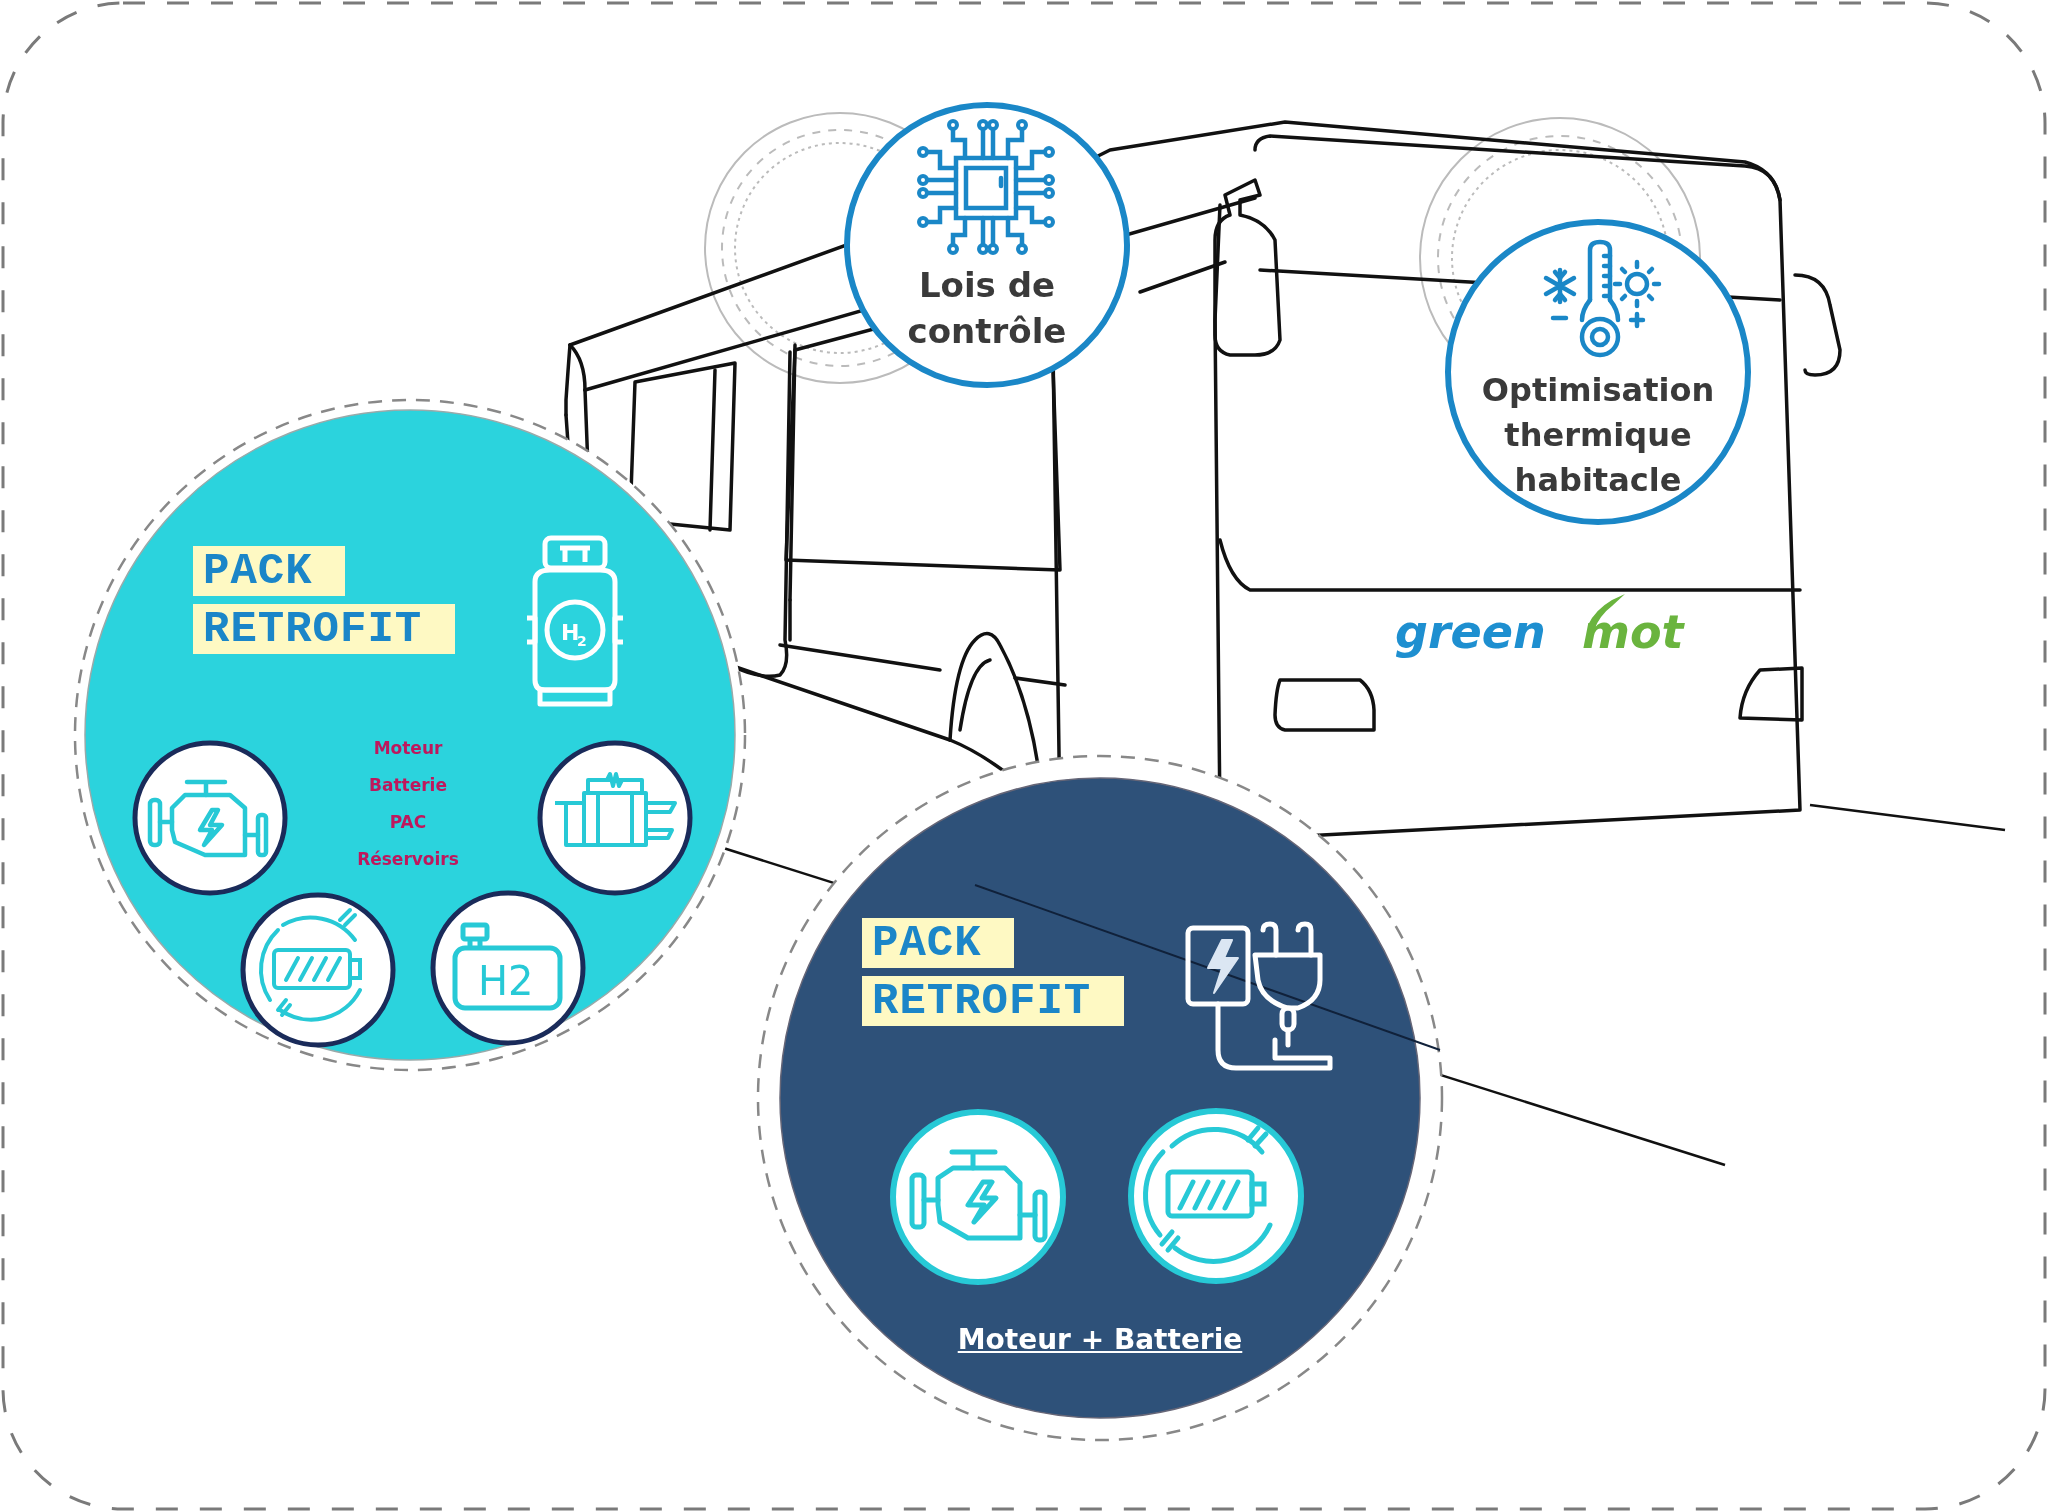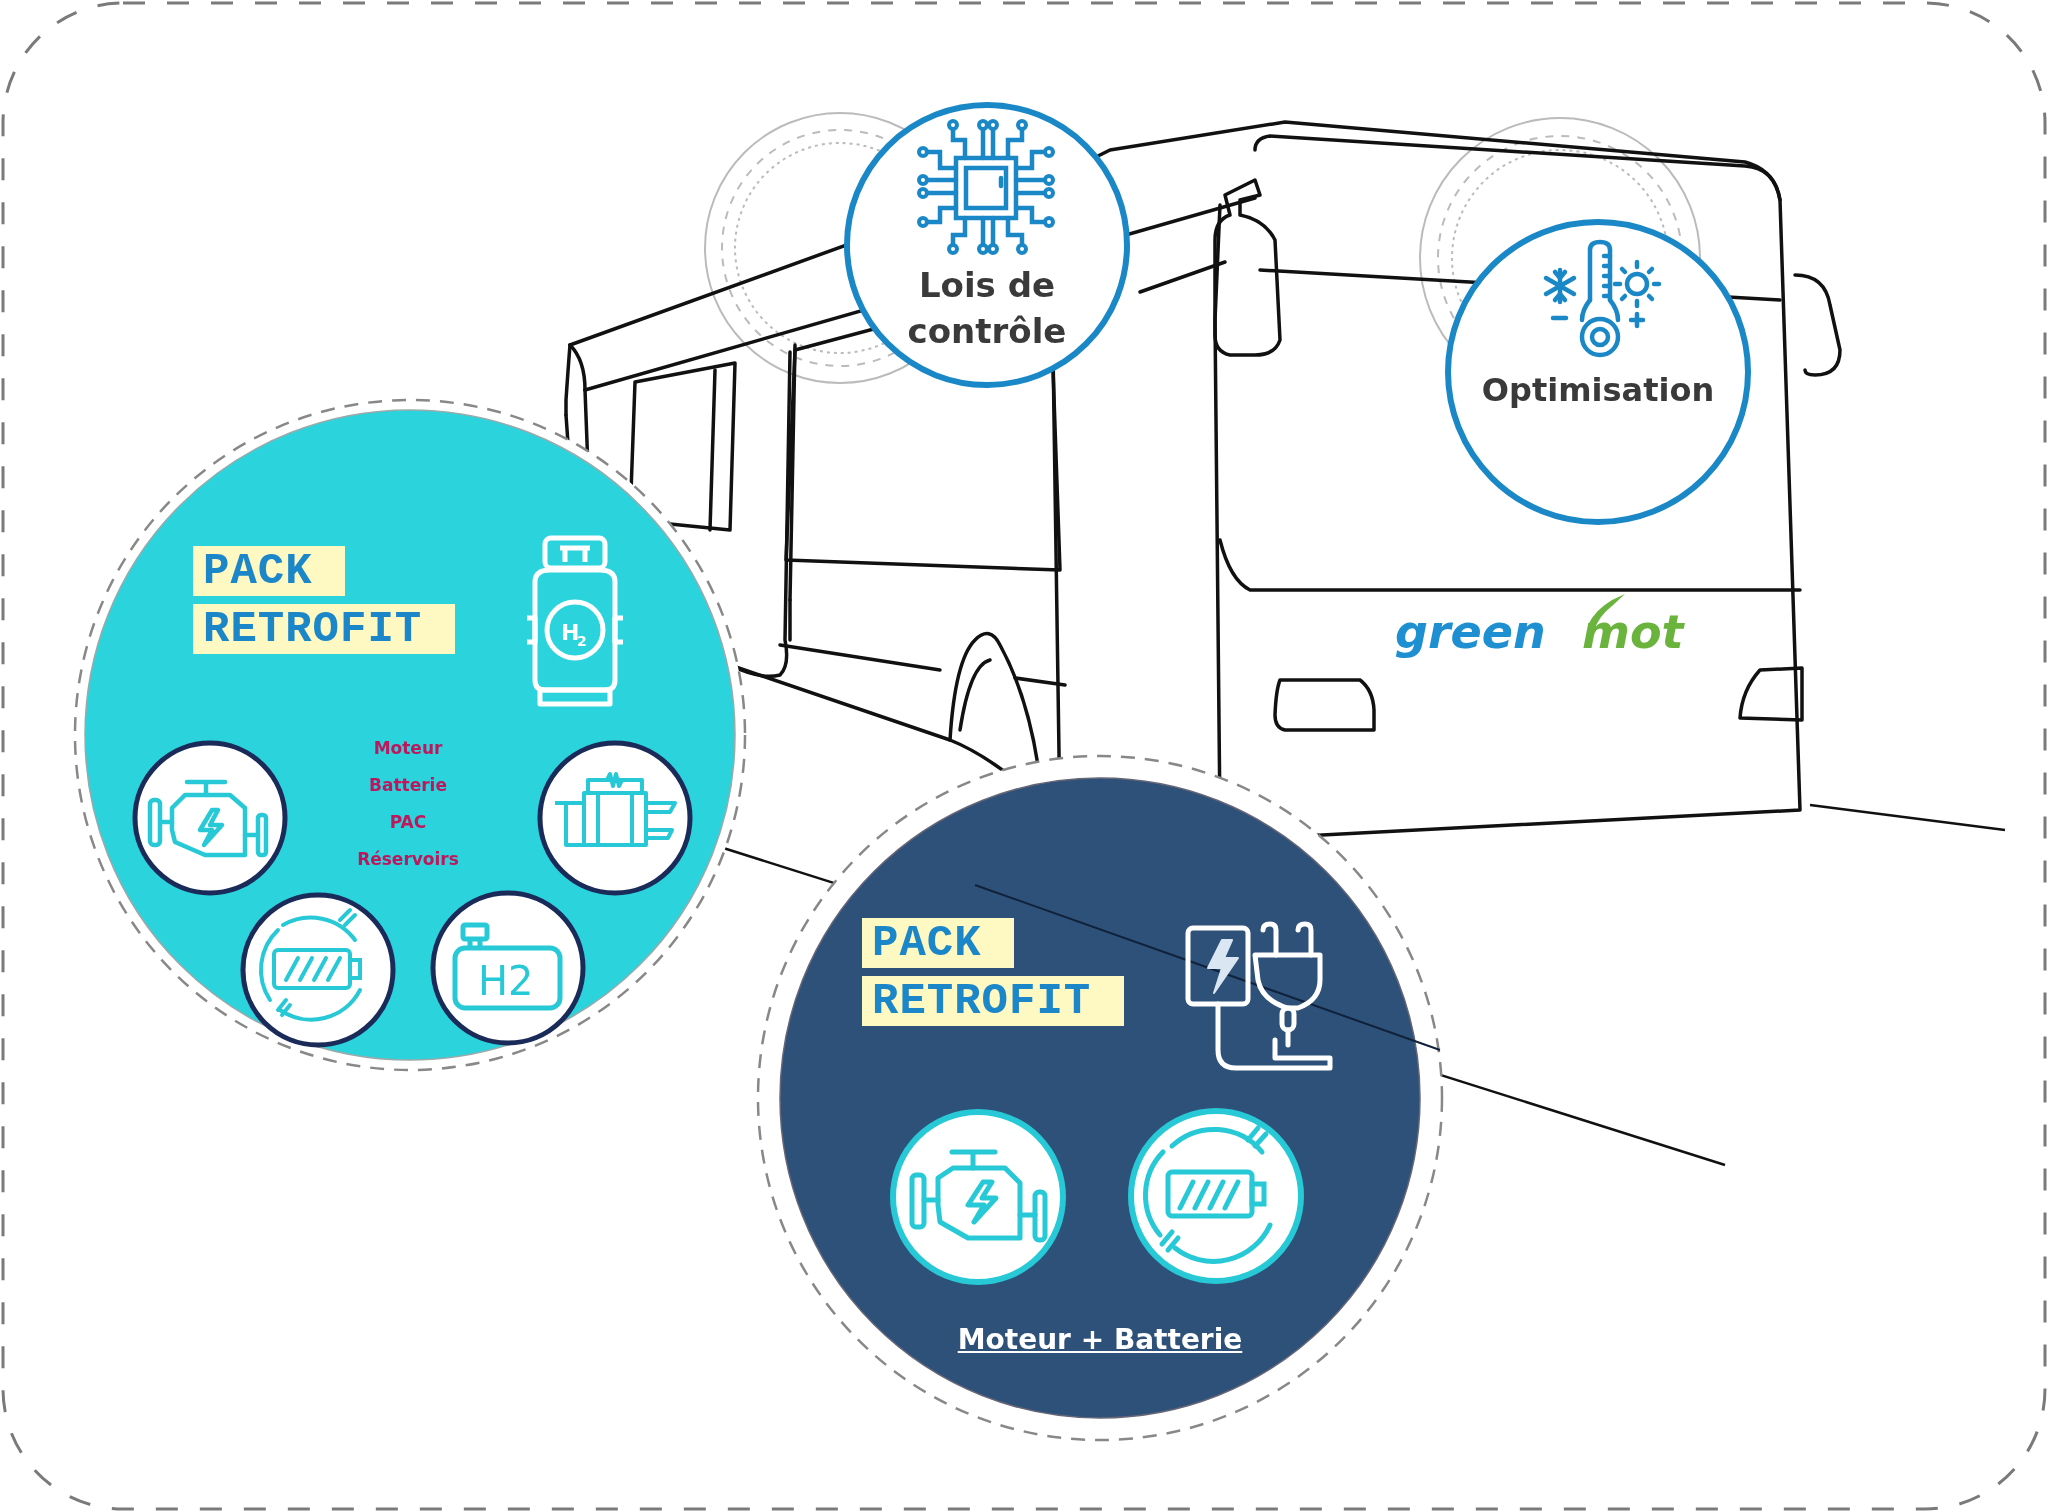--- a/index.html
+++ b/index.html
@@ -242,20 +242,22 @@
     </g>
   </svg>
 
   <div class="bubble-text" style="left:877px; top:262px; width:220px; font-size:34px; line-height:46px;">
     <div>Lois de</div>
     <div>contrôle</div>
   </div>
 
   <div class="bubble-text" style="left:1448px; top:360px; width:300px; font-size:32px; line-height:45px;margin-top:8px;">
     <div>Optimisation</div>
+    <div>thermique</div>
+    <div>habitacle</div>
   </div>
 
   <div class="pack-label" style="left:193px; top:546px; width:130px;">PACK</div>
   <div class="pack-label" style="left:193px; top:604px; width:240px;">RETROFIT</div>
 
   <div class="bubble-text" style="left:308px; top:730px; width:200px; font-size:17px; line-height:37px; color:#be185d;">
     <div>Moteur</div>
     <div>Batterie</div>
     <div>PAC</div>
     <div>Réservoirs</div>

